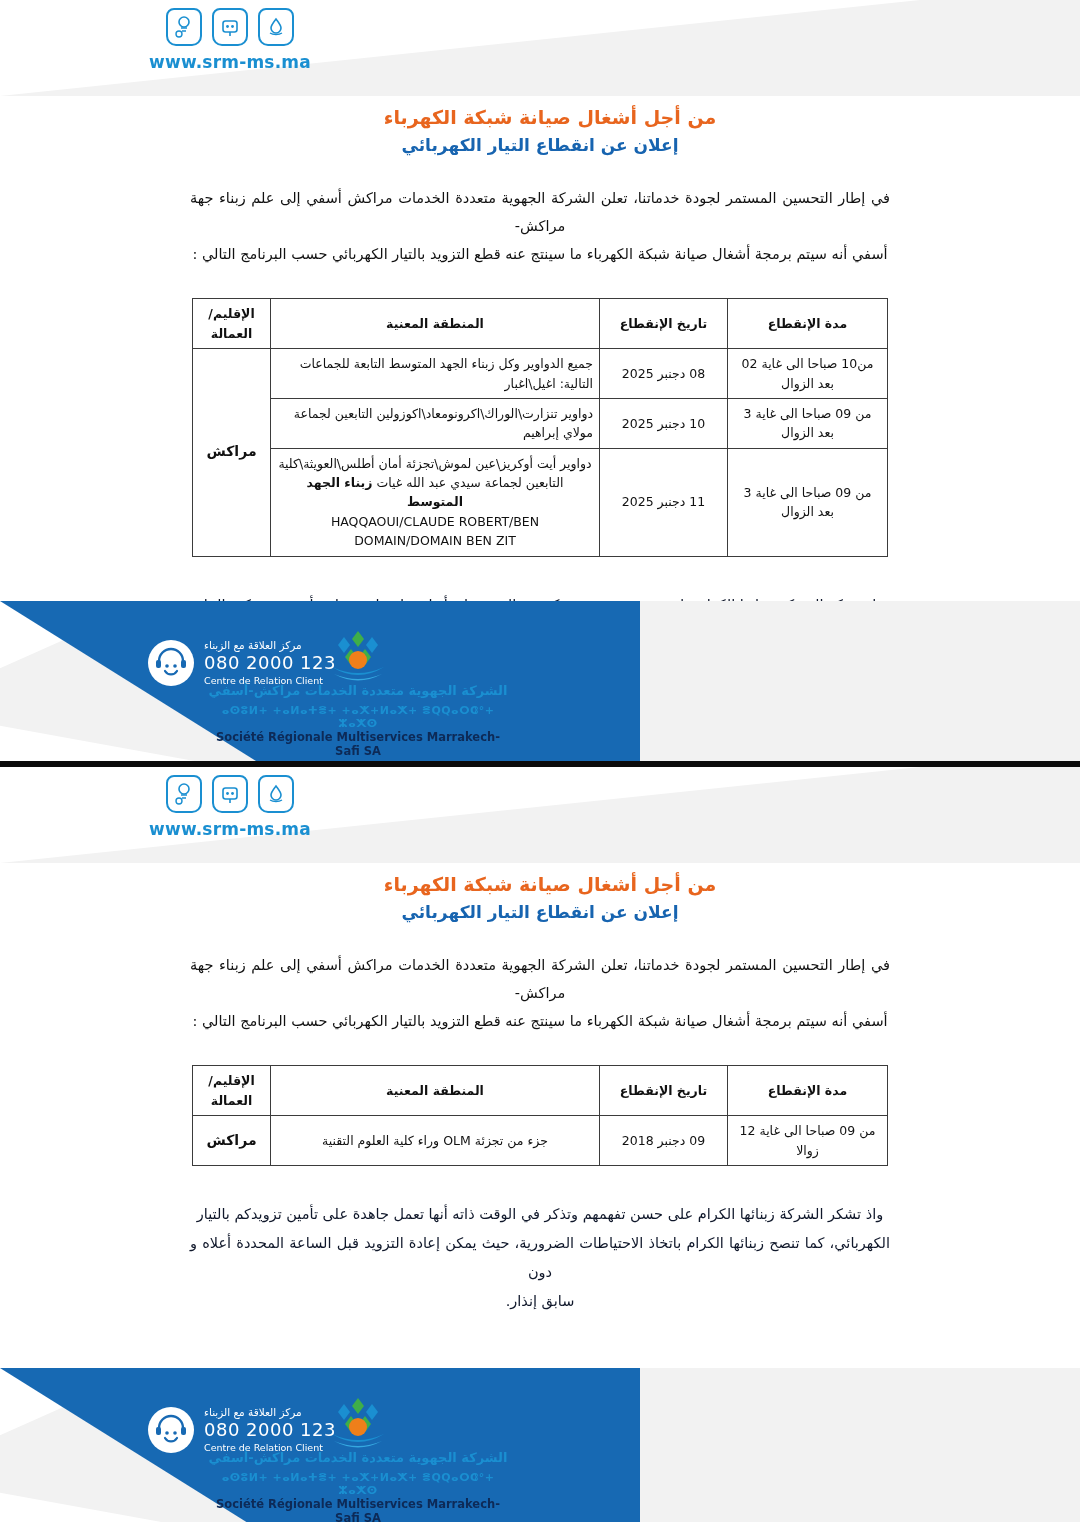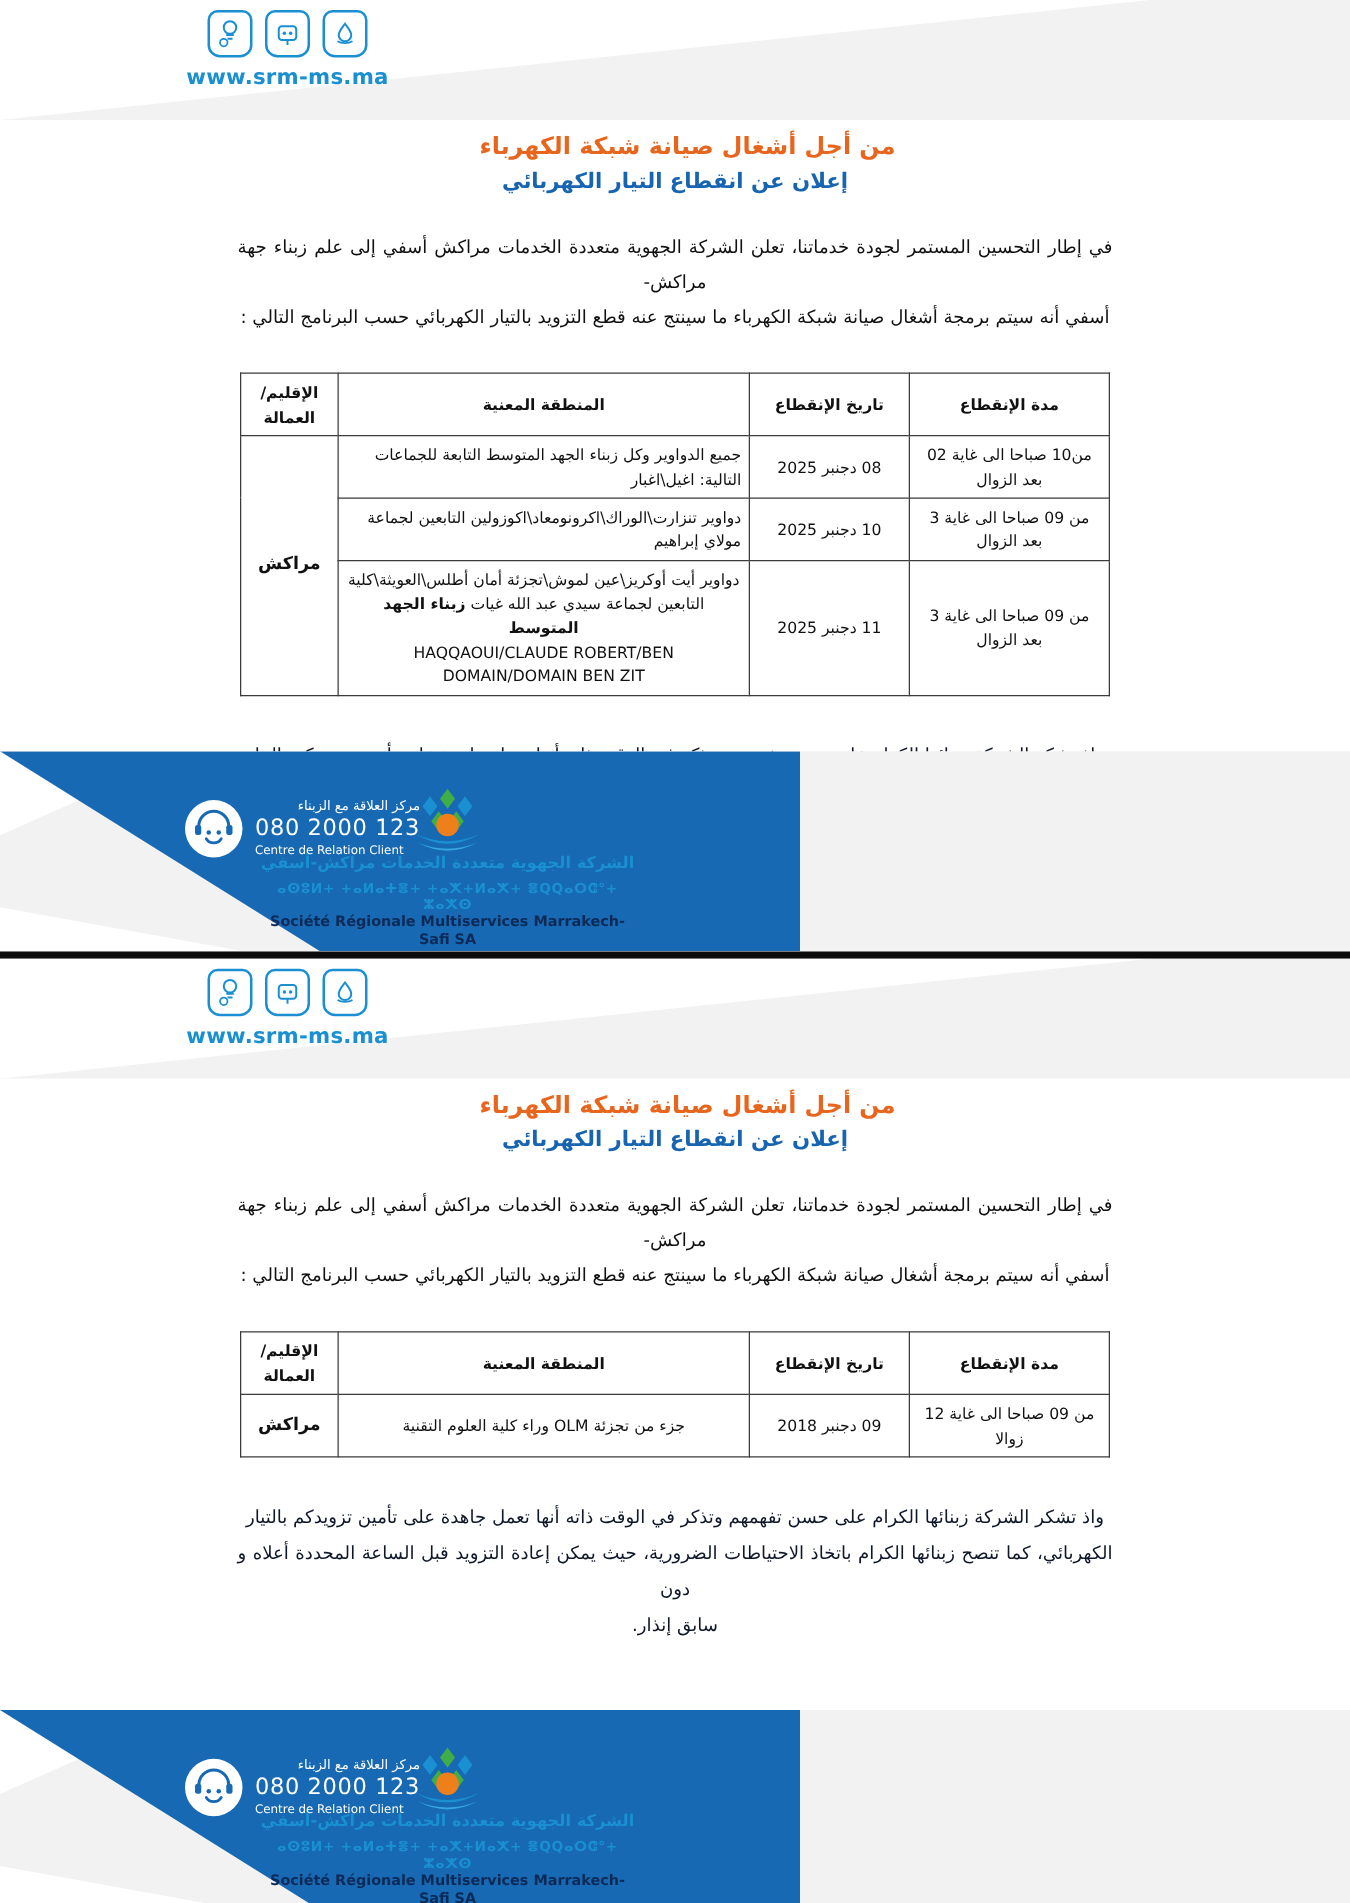--- a/index.html
+++ b/index.html
@@ -220,21 +220,21 @@
     color: #ffffff;
   }
   .crc-face {
     width: 46px; height: 46px;
     border-radius: 50%;
     background: #ffffff;
     position: relative;
     display: flex; align-items: center; justify-content: center;
   }
   .crc-text { text-align: left; line-height: 1.25; }
-  .crc-top { font-size: 10.5px; direction: rtl; text-align: right; }
+  .crc-top { font-size: 10.5px; direction: rtl; }
   .crc-num { font-size: 18px; font-weight: normal; letter-spacing: .5px; }
   .crc-bot { font-size: 9.5px; }
 </style>
 </head>
 <body>
 
 <div class="page-wrap">
 
   <div class="doc">
 

